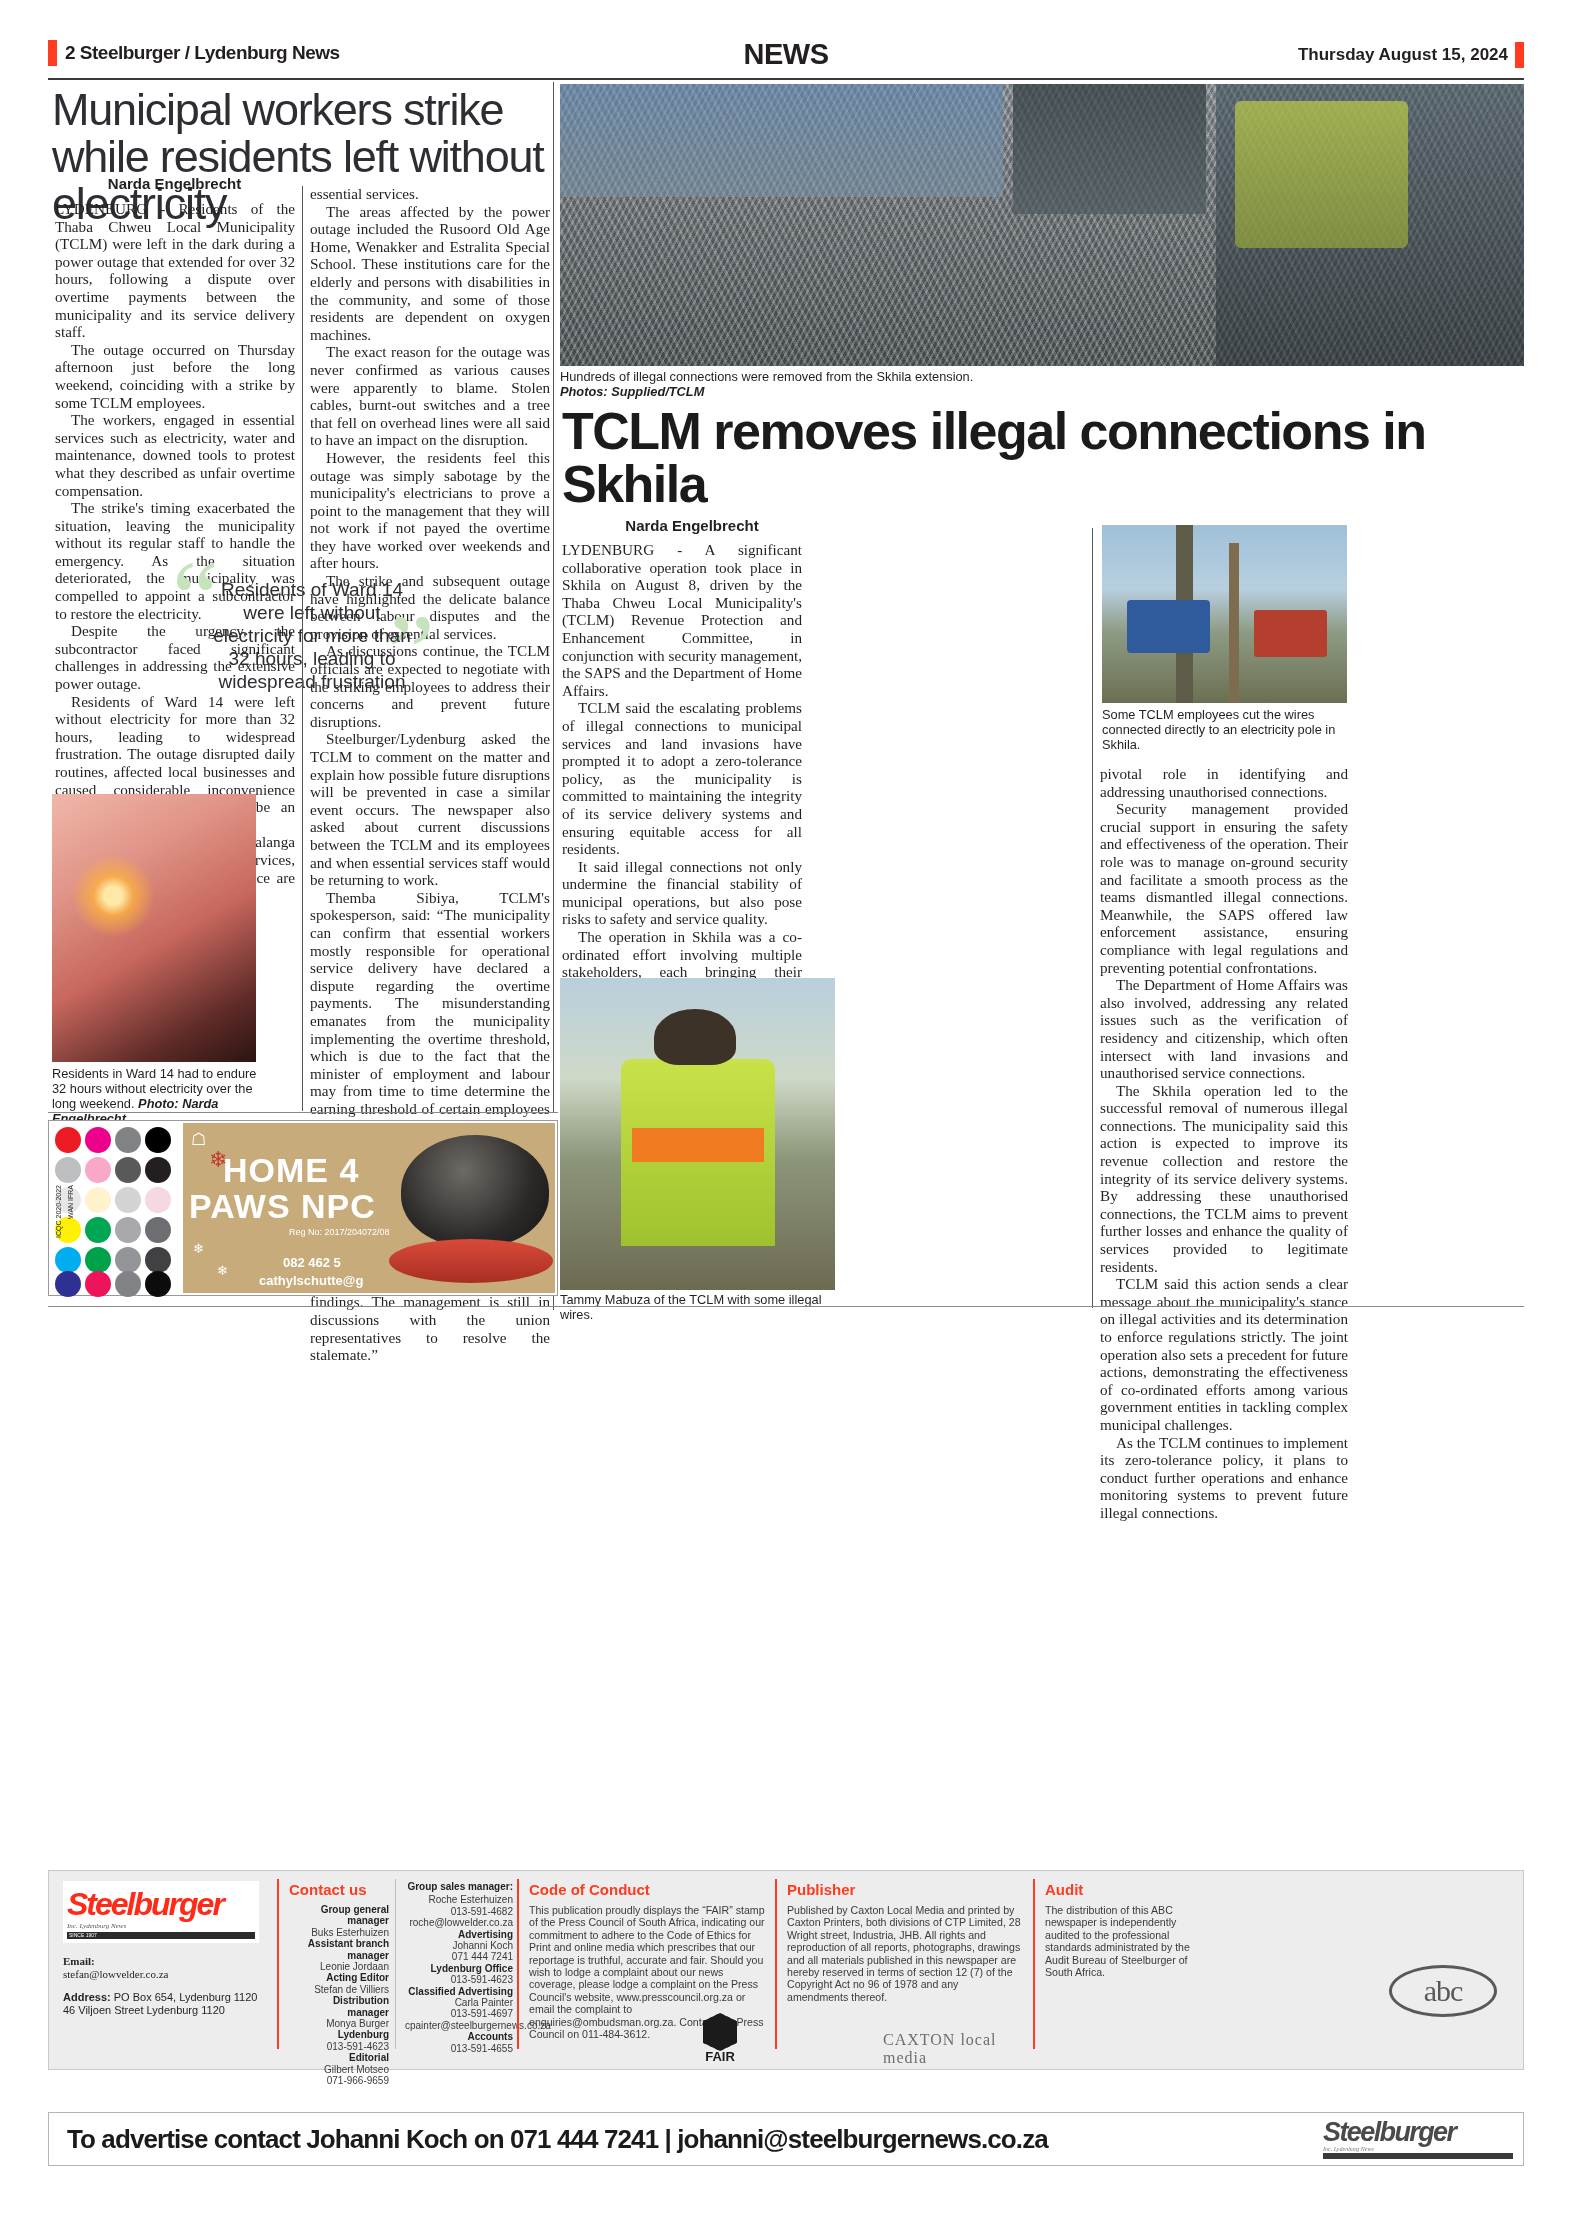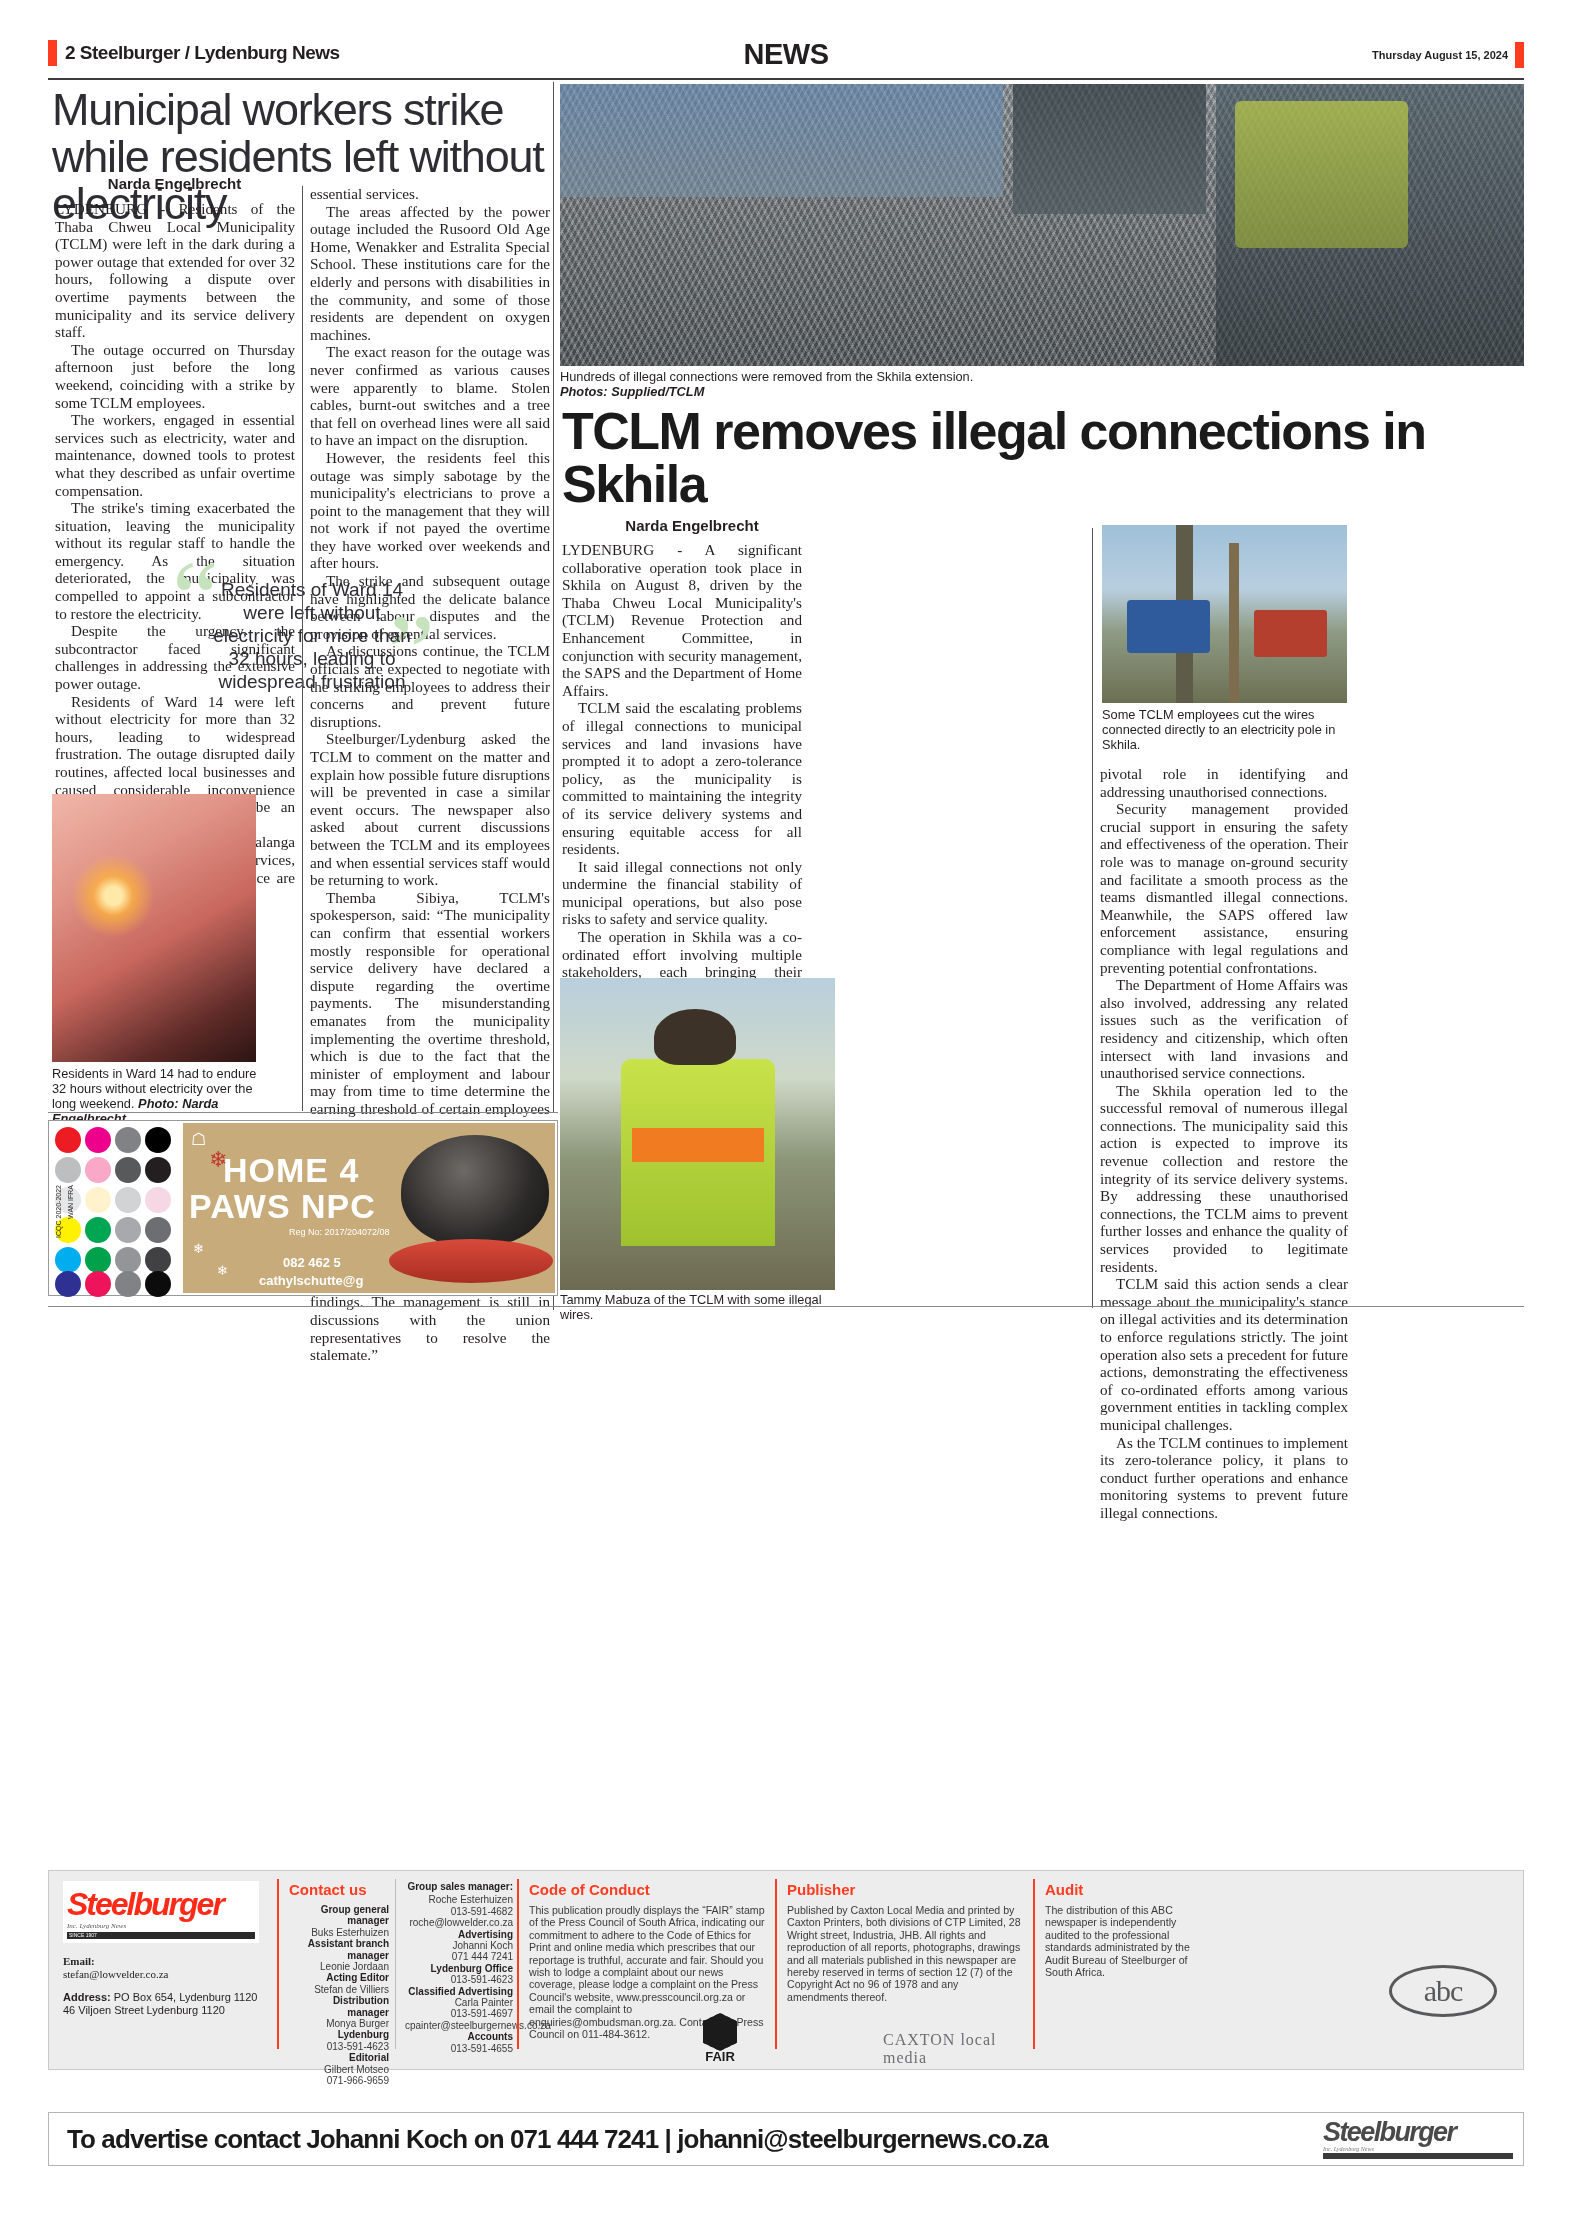--- a/index.html
+++ b/index.html
@@ -15,21 +15,21 @@
   }
   .page { position:absolute; left:0; top:0; width:1272px; height:2224px; }
 
   
   .masthead { position:absolute; left:48px; top:40px; width:1476px; height:38px; }
   .mh-left { position:absolute; left:0; top:0; display:flex; align-items:center; }
   .mh-bar { width:9px; height:26px; background:#ff3b20; margin-right:8px; }
   .mh-title { font-family:"Liberation Sans", sans-serif; font-weight:bold; font-size:19px; letter-spacing:-0.5px; color:#231f20; white-space:nowrap; }
   .mh-center { position:absolute; left:0; right:0; top:-2px; text-align:center; font-family:"Liberation Sans", sans-serif; font-weight:bold; font-size:29px; letter-spacing:-0.5px; }
   .mh-right { position:absolute; right:0; top:2px; display:flex; align-items:center; }
-  .mh-date { font-family:"Liberation Sans", sans-serif; font-weight:bold; font-size:11px; color:#231f20; white-space:nowrap; }
+  .mh-date { font-family:"Liberation Sans", sans-serif; font-weight:bold; font-size:17px; color:#231f20; white-space:nowrap; }
   .mh-bar-r { width:9px; height:26px; background:#ff3b20; margin-left:7px; }
   .mh-rule { position:absolute; left:48px; top:78px; width:1476px; height:2px; background:#3b3b3b; }
 
   
   .l-head {
     position:absolute; left:52px; top:86px; width:500px;
     font-family:"Liberation Sans", sans-serif;
     font-size:45px; line-height:47px; font-weight:normal;
     letter-spacing:-1.2px; color:#2d2d33;
   }

